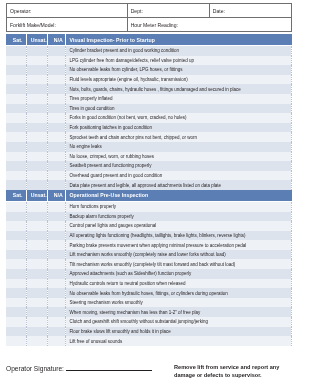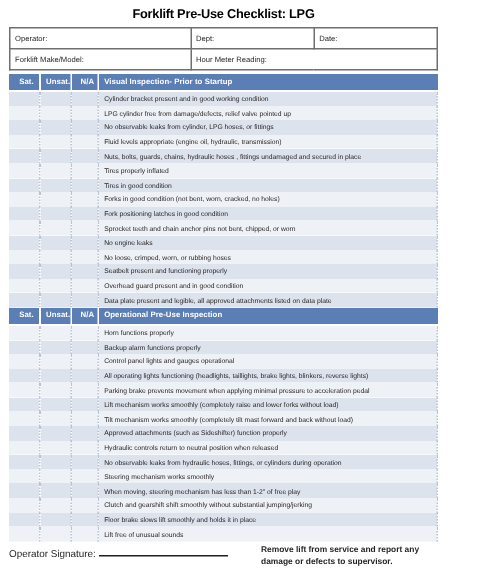--- a/index.html
+++ b/index.html
@@ -101,21 +101,20 @@
     line-height: 1.32;
     width: 118px;
     color: #231f20;
   }
 </style>
 </head>
 <body>
 
 <div class="page">
 
-  <div class="doc-title">Forklift Pre-Use Checklist: LPG</div>
 
   <table class="info">
     <tbody>
         <tr>
       <td style="width:43%">Operator:</td>
       <td style="width:28.5%">Dept:</td>
       <td style="width:28.5%">Date:</td>
     </tr>
     <tr>
       <td>Forklift Make/Model:</td>

